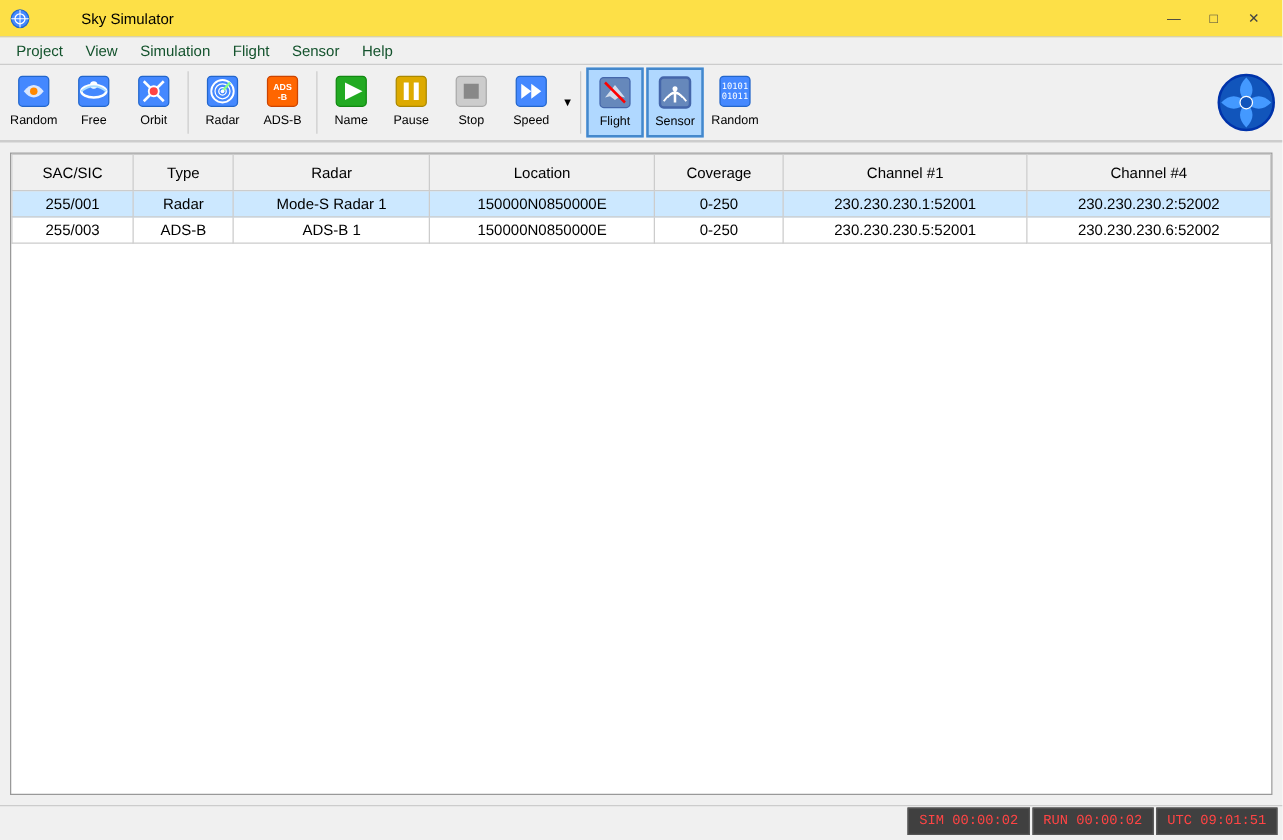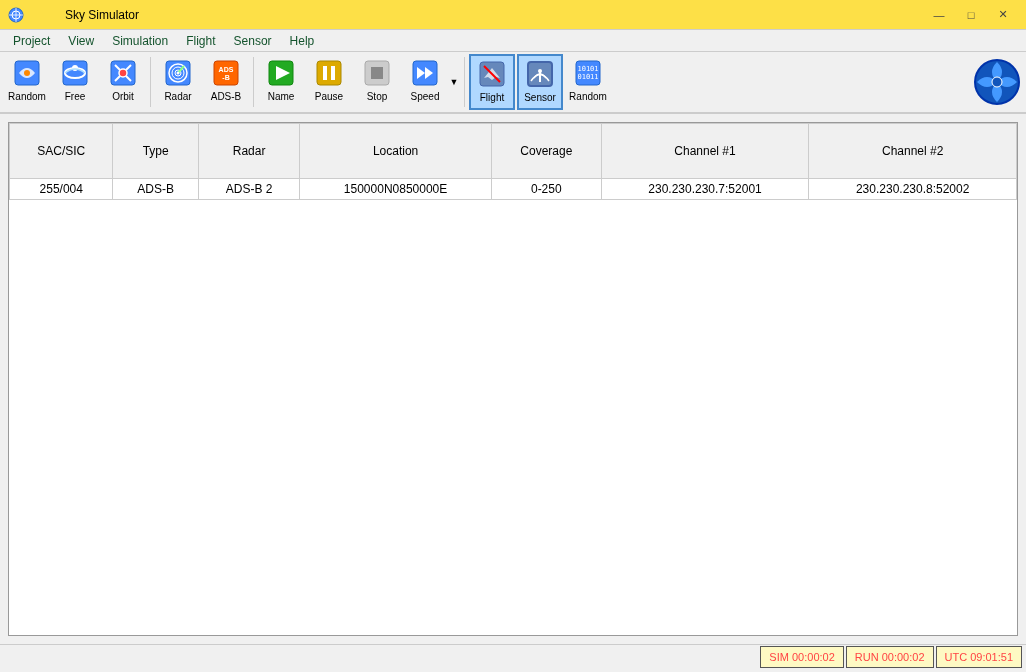--- a/index.html
+++ b/index.html
@@ -144,21 +144,21 @@
     #sensor-table {
       width: 100%;
       border-collapse: collapse;
       font-size: 12px;
     }
     #sensor-table thead tr {
       background: #f0f0f0;
     }
     #sensor-table th {
       border: 1px solid #ccc;
-      padding: 20px 8px;
+      padding: 7px 8px;
       text-align: center;
       font-weight: normal;
       font-size: 12px;
     }
     #sensor-table td {
       border: 1px solid #ccc;
       padding: 3px 8px;
       text-align: center;
     }
     .row-selected { background: #cce8ff !important; }
@@ -168,24 +168,24 @@
       height: 24px;
       background: #f0f0f0;
       display: flex;
       align-items: center;
       justify-content: flex-end;
       padding: 0 4px;
       border-top: 1px solid #ccc;
       gap: 2px;
     }
     .status-badge {
-      background: #fef9c3;
+      background: #404040;
       color: #ff4444;
       font-size: 11px;
-      font-family: Liberation Sans, sans-serif;
+      font-family: Liberation Mono, monospace;
       padding: 4px 8px;
       border: 1px solid #555;
     }
 
     
     svg { display: block; }
 
     
     .tool-btn.flight-active {
       background: #b0d8ff;
@@ -392,32 +392,41 @@
 <div id="main-content">
   <table id="sensor-table">
     <thead>
       <tr>
         <th>SAC/SIC</th>
         <th>Type</th>
         <th>Radar</th>
         <th>Location</th>
         <th>Coverage</th>
         <th>Channel #1</th>
-        <th>Channel #2</th>
+        <th>Channel #4</th>
       </tr>
     </thead>
     <tbody id="table-body">
-        <tr>
-          <td>255/004</td>
-          <td>ADS-B</td>
-          <td>ADS-B 2</td>
+    <tr class="row-selected">
+          <td>255/001</td>
+          <td>Radar</td>
+          <td>Mode-S Radar 1</td>
           <td>150000N0850000E</td>
           <td>0-250</td>
-          <td>230.230.230.7:52001</td>
-          <td>230.230.230.8:52002</td>
+          <td>230.230.230.1:52001</td>
+          <td>230.230.230.2:52002</td>
+        </tr>
+        <tr>
+          <td>255/003</td>
+          <td>ADS-B</td>
+          <td>ADS-B 1</td>
+          <td>150000N0850000E</td>
+          <td>0-250</td>
+          <td>230.230.230.5:52001</td>
+          <td>230.230.230.6:52002</td>
         </tr>
       </tbody>
   </table>
 </div>
 
 <div id="status-bar">
   <div class="status-badge">SIM 00:00:02</div>
   <div class="status-badge">RUN 00:00:02</div>
   <div class="status-badge">UTC 09:01:51</div>
 </div>

